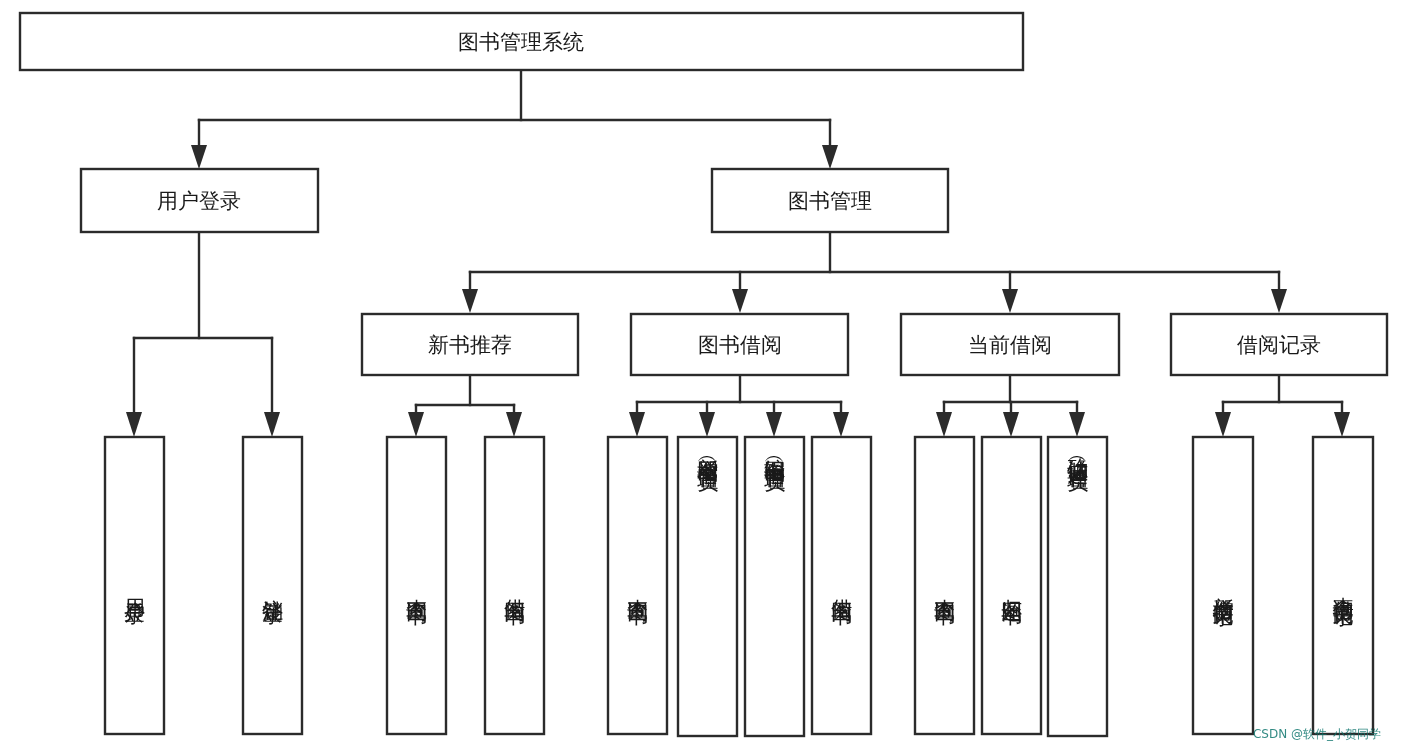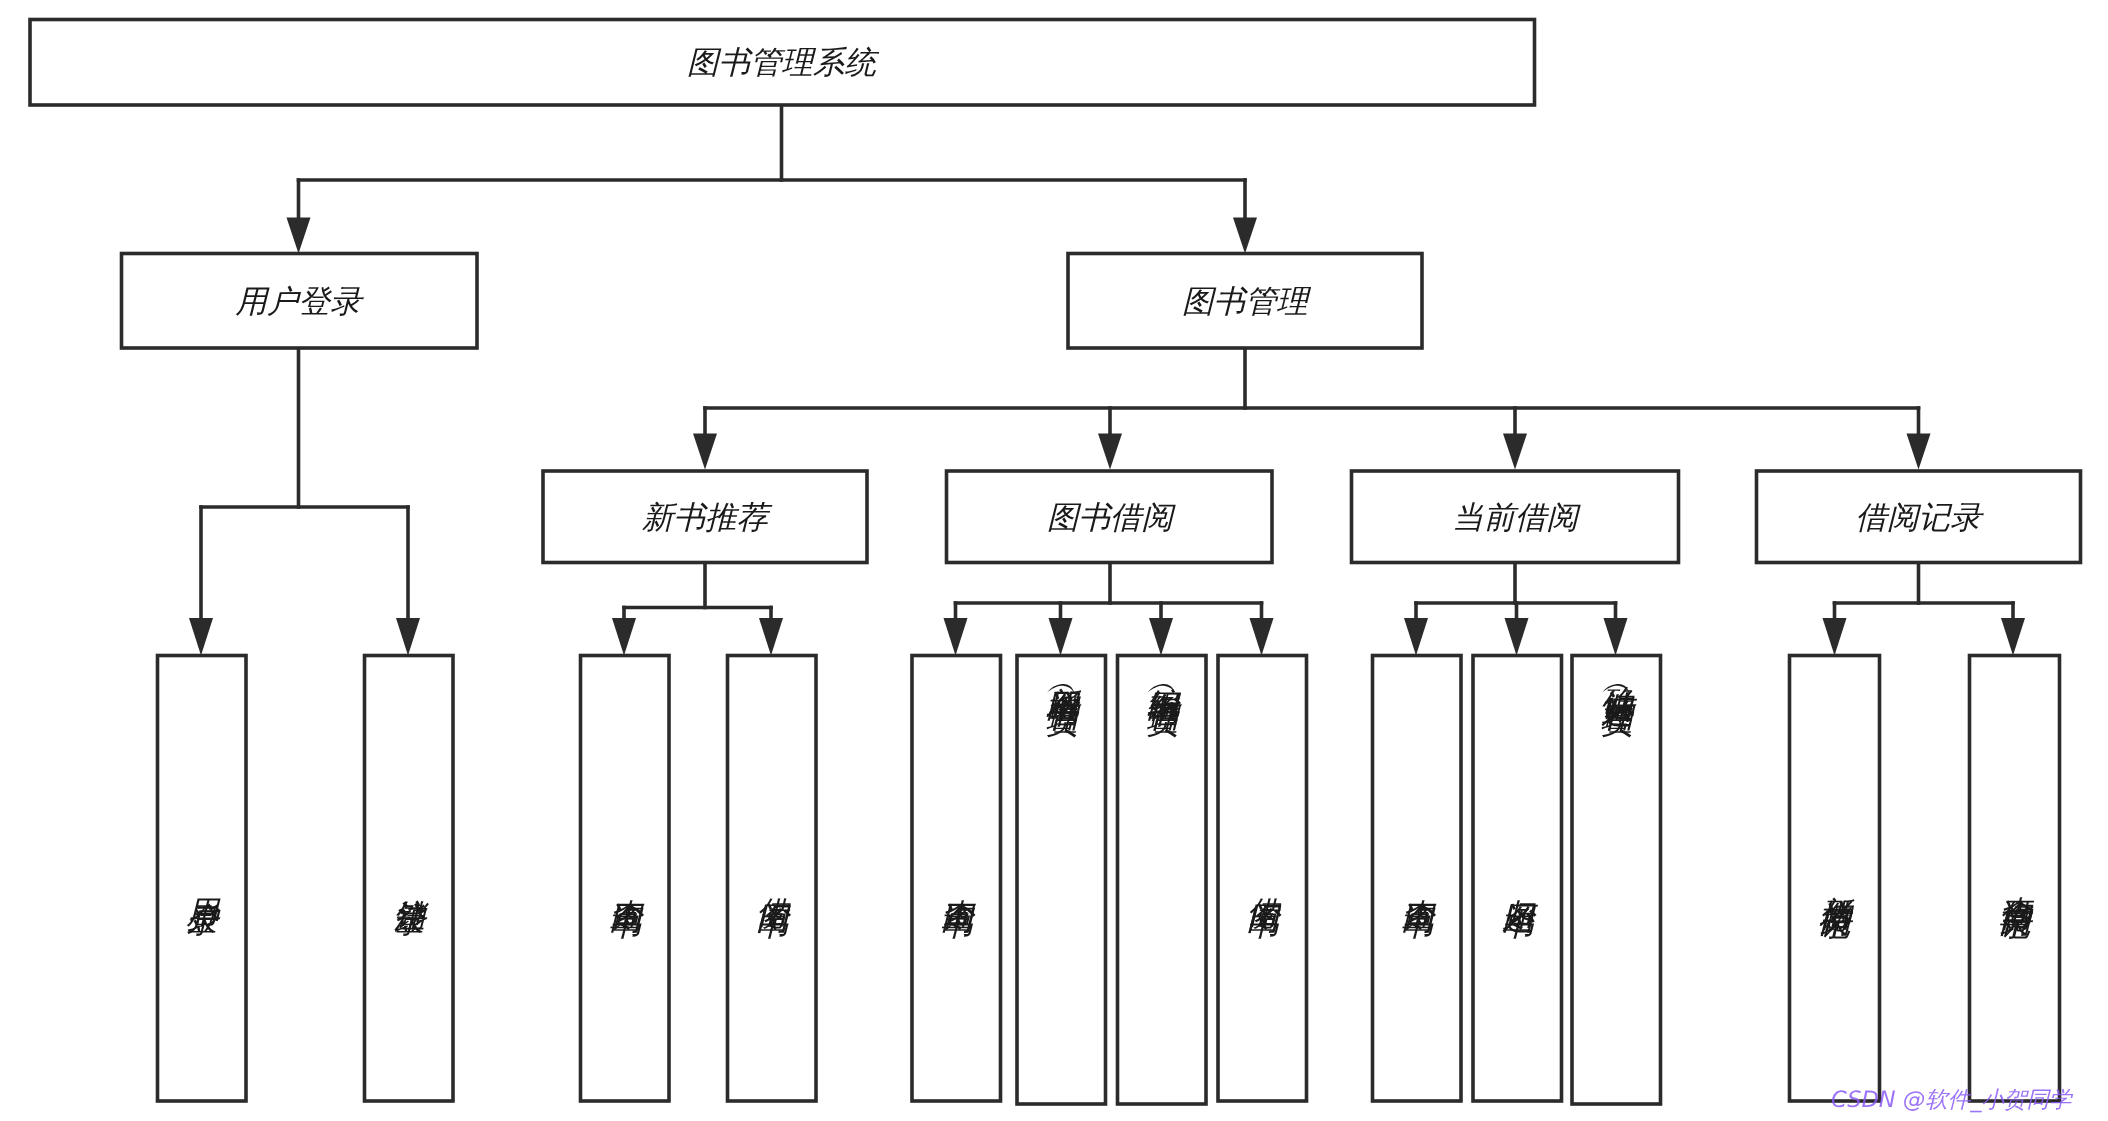--- a/index.html
+++ b/index.html
@@ -11,21 +11,20 @@
     width: 1405px;
     height: 747px;
     font-family: "DejaVu Sans", "Liberation Sans", sans-serif;
     overflow: hidden;
     position: relative;
   }
   #diagram-root {
     position: relative;
     width: 1389px;
     height: 747px;
-    font-style: italic;
   }
   svg.diagram-svg {
     position: absolute;
     top: 0;
     left: 0;
     width: 1405px;
     height: 747px;
     display: block;
   }
   .node-box {
@@ -65,22 +64,22 @@
     line-height: 1.08;
     letter-spacing: 2px;
     color: #1a1a1a;
     white-space: nowrap;
   }
   .watermark {
     position: absolute;
     right: 8px;
     bottom: 4px;
     font-family: "DejaVu Sans", "Liberation Sans", sans-serif;
-    font-size: 15px;
-    color: #8b5cf6;
+    font-size: 12px;
+    color: #0f766e;
     opacity: 0.85;
     white-space: nowrap;
     pointer-events: none;
   }
 </style>
 </head>
 <body>
 
 <div id="diagram-root">
 

